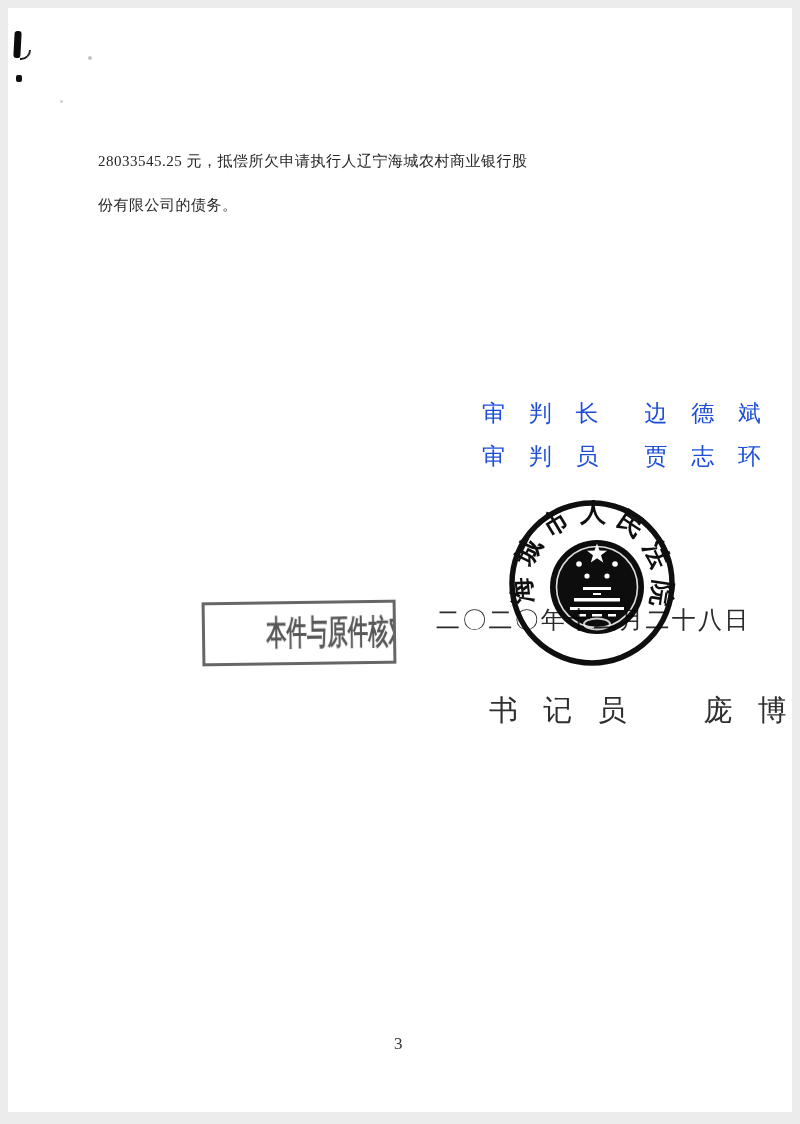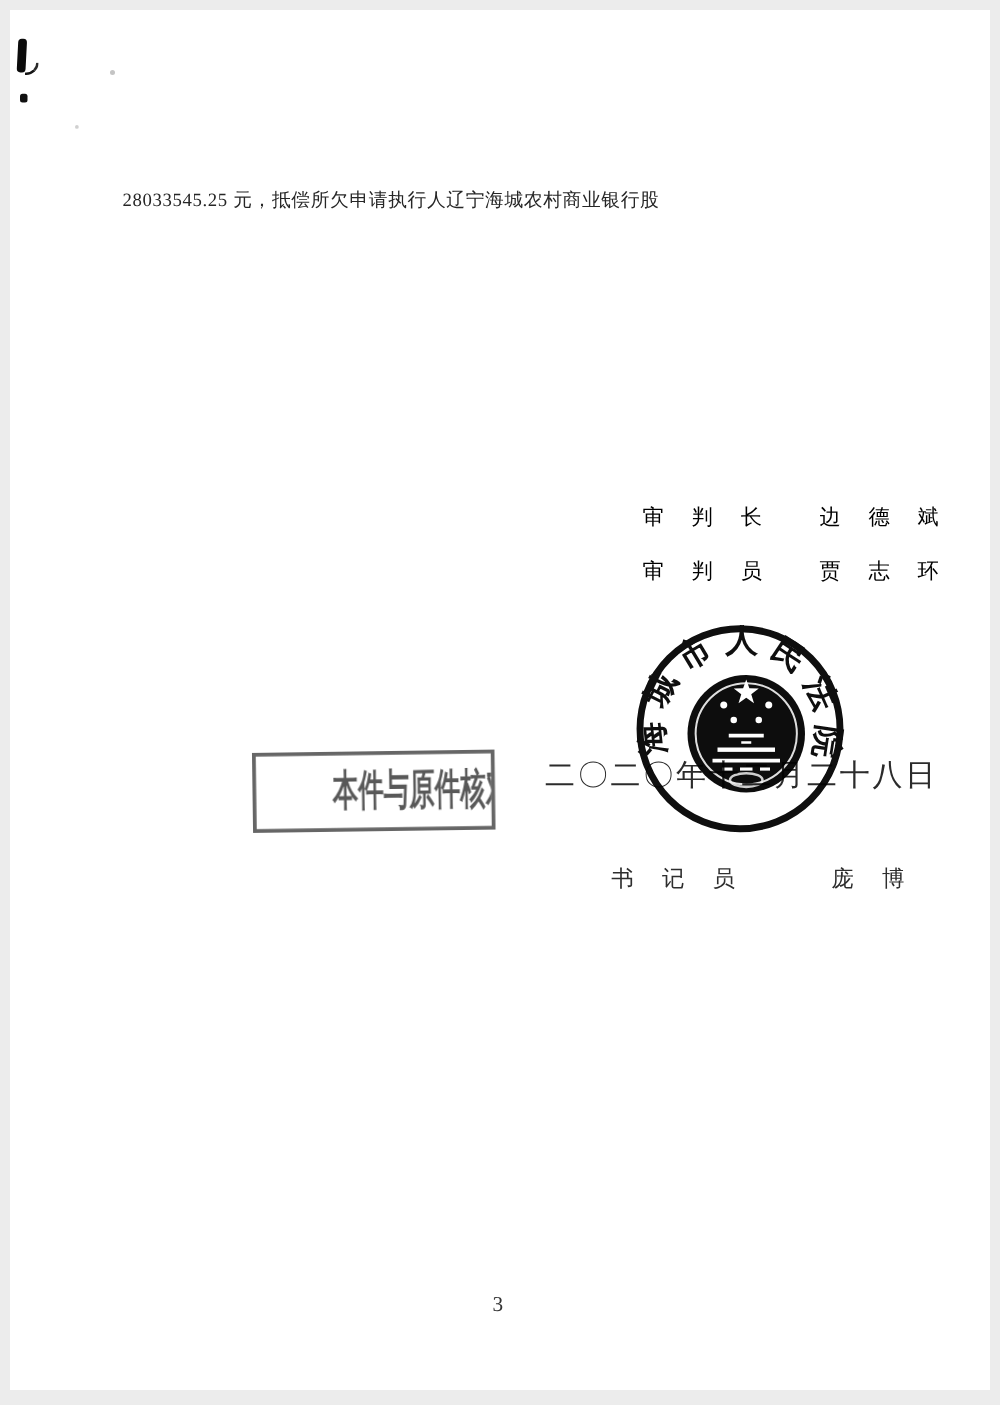--- a/index.html
+++ b/index.html
@@ -27,43 +27,43 @@
     line-height: 43.5px;
     color: #262626;
     letter-spacing: 0.5px;
     z-index: 1;
   }
   .body-line { white-space: nowrap; }
   .body-line.indent { text-indent: 47px; }
   
   .sig-block {
     position: absolute;
-    left: 514px; top: 392px;
-    font-size: 17px;
-    color: #000000;
+    left: 482px; top: 392px;
+    font-size: 23px;
+    color: #1d4ed8;
     z-index: 1;
   }
   .sig-row { height: 43px; line-height: 43px; white-space: nowrap; }
   .sig-role { letter-spacing: 9px; }
   .sig-name { letter-spacing: 9px; margin-left: 37px; }
   
   .date-line {
     position: absolute;
     left: 436px; top: 604px;
     font-size: 24px;
     letter-spacing: 2.2px;
     color: #2b2b2b;
     white-space: nowrap;
     z-index: 1;
   }
   
   .clerk-row {
     position: absolute;
     left: 489px; top: 691px;
-    font-size: 18px;
+    font-size: 29px;
     color: #2e2e2e;
     white-space: nowrap;
     z-index: 1;
   }
   .clerk-role { letter-spacing: 9px; }
   .clerk-name { letter-spacing: 9px; margin-left: 68px; }
   
   .seal {
     position: absolute;
     left: 506px; top: 497px;
@@ -141,20 +141,21 @@
   <div class="page"></div>
 
   <div class="ink blob-main"></div>
   <div class="ink blob-tail"></div>
   <div class="ink blob-dot"></div>
   <div class="ink speck-1"></div>
   <div class="ink speck-2"></div>
 
   <div class="body-text">
     <div class="body-line">28033545.25 元，抵偿所欠申请执行人辽宁海城农村商业银行股</div>
+    <div class="body-line">份有限公司的债务。</div>
   </div>
 
   <div class="sig-block">
     <div class="sig-row">
       <span class="sig-role">审 判 长</span><span class="sig-name">边 德 斌</span>
     </div>
     <div class="sig-row">
       <span class="sig-role">审 判 员</span><span class="sig-name">贾 志 环</span>
     </div>
   </div>

